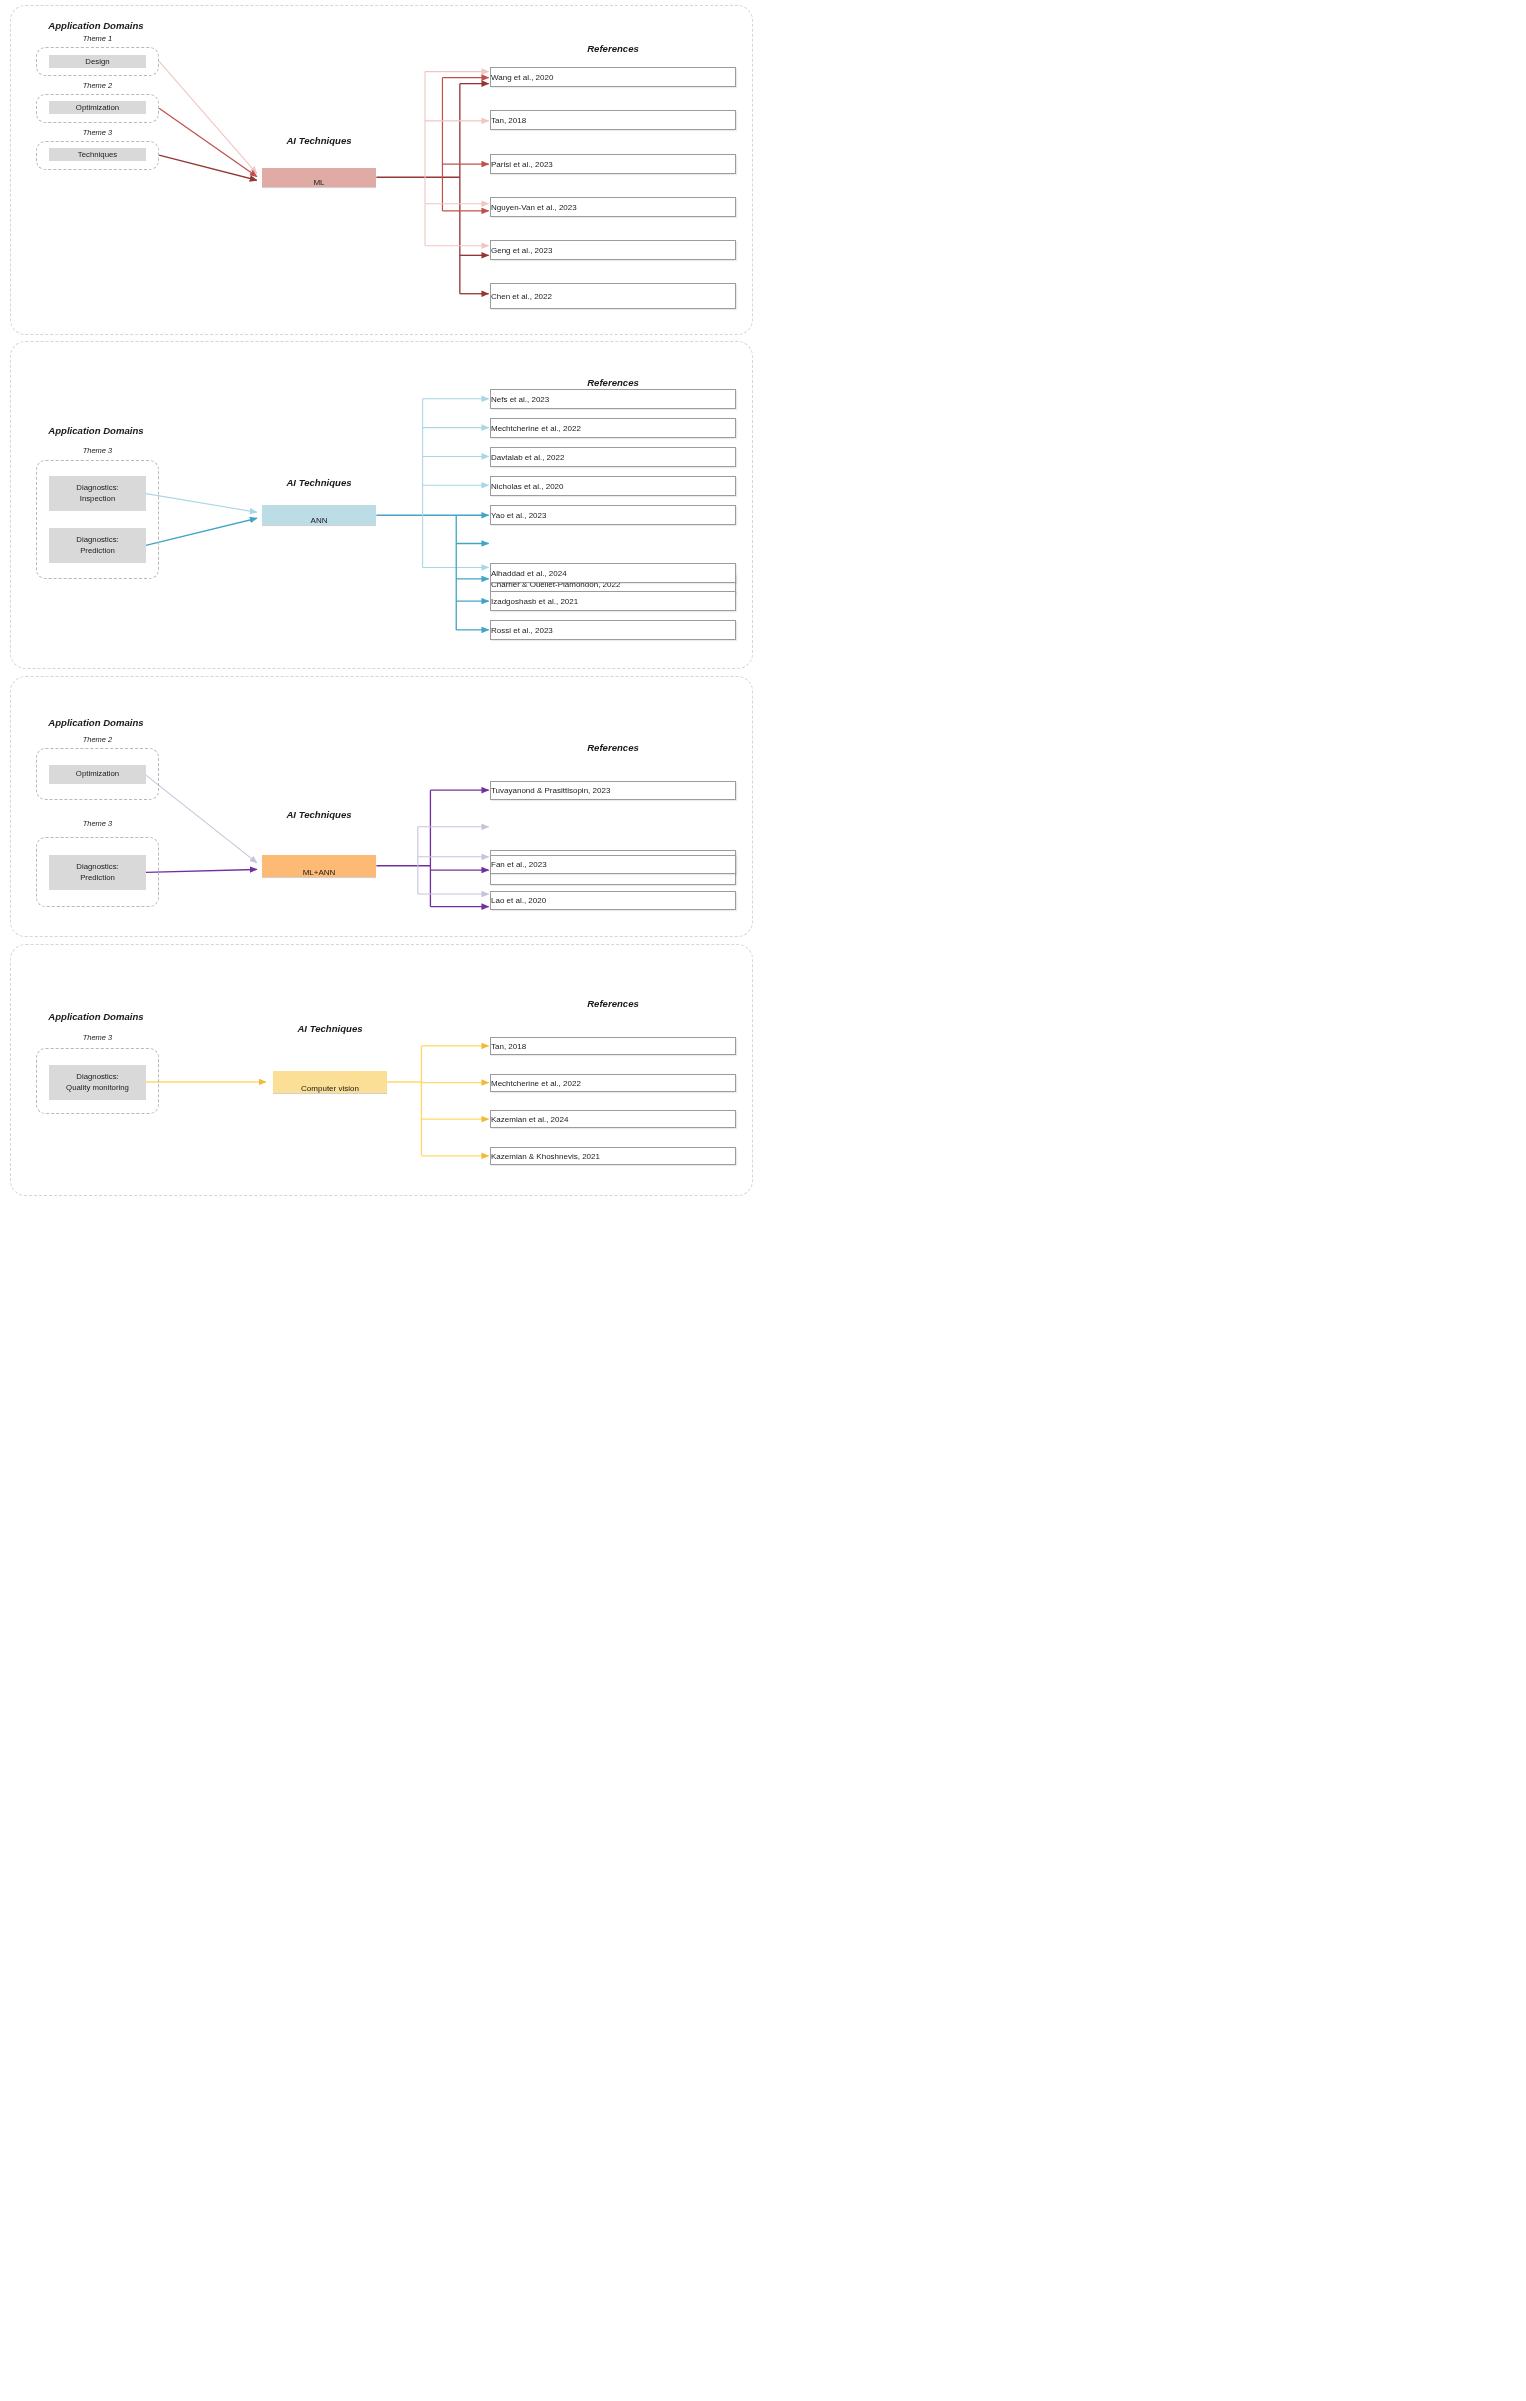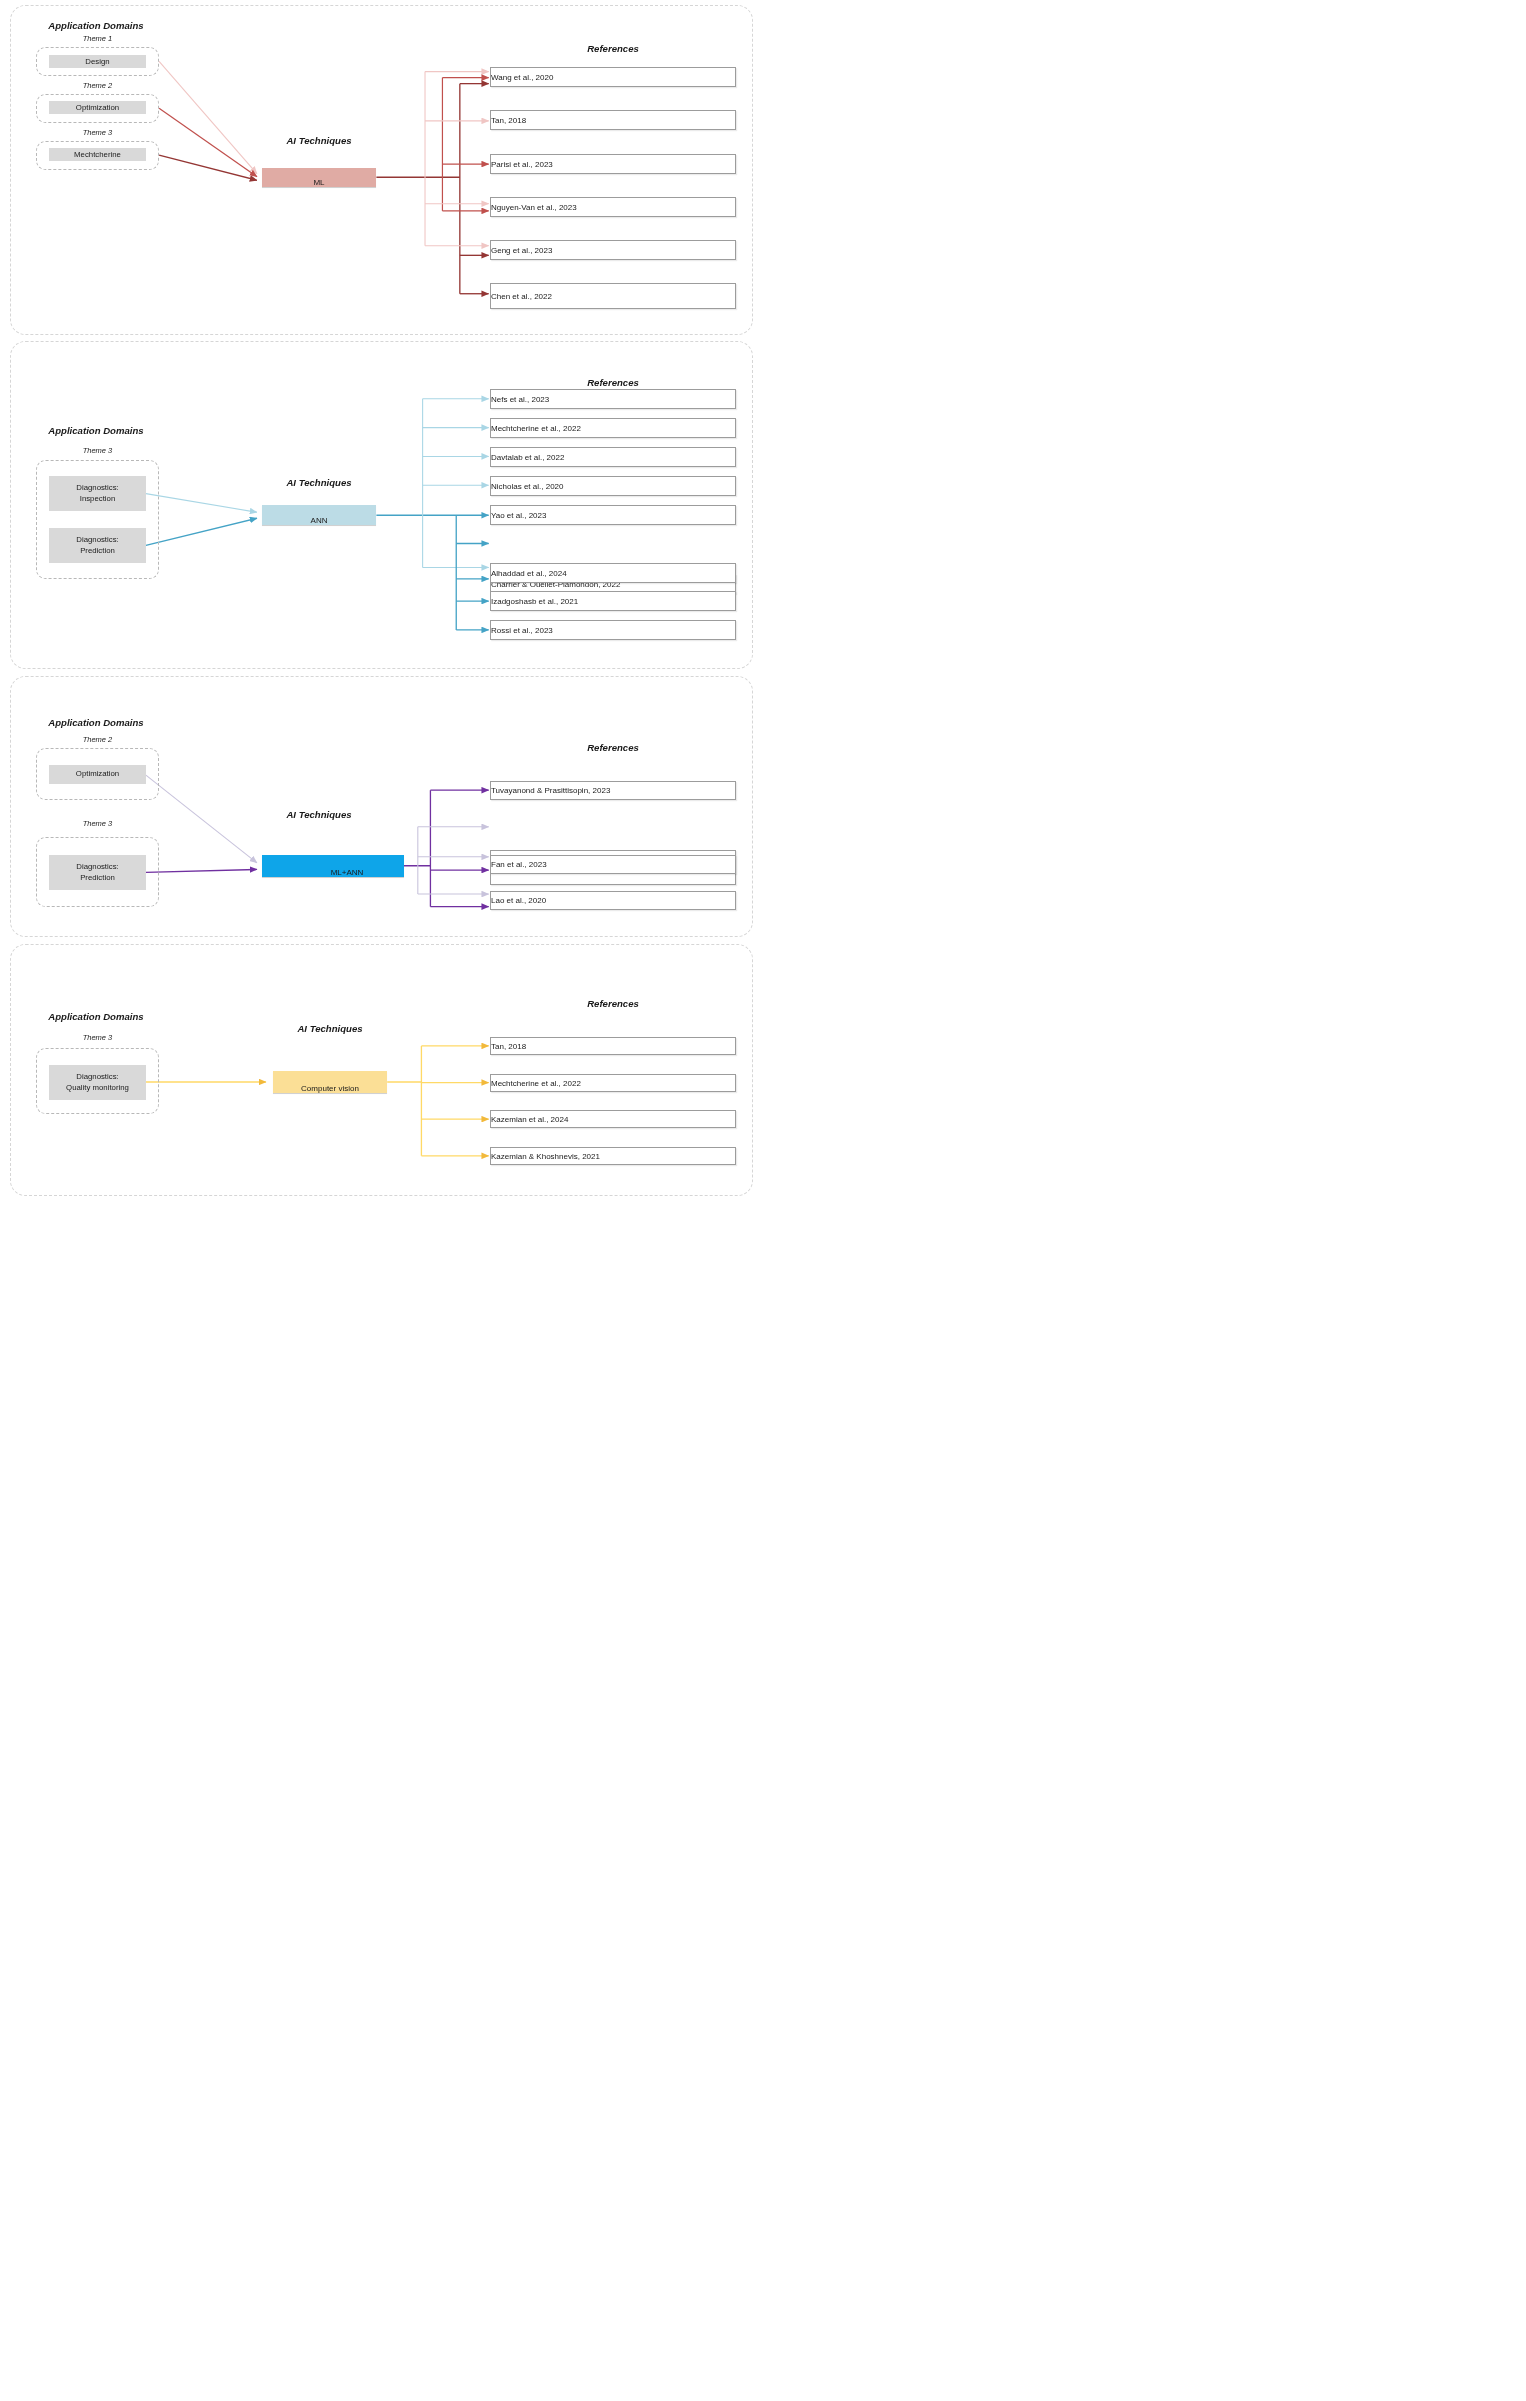--- a/index.html
+++ b/index.html
@@ -121,21 +121,21 @@
       <span>Design</span>
     </div>
   <div class="theme-label" style="left:36px;top:81px;width:123px;">Theme 2</div>
   <div class="dashed-box" style="left:36px;top:94px;width:123px;height:29px;"></div>
   <div class="gray-box" style="left:49px;top:101px;width:97px;height:13.2px;">
       <span>Optimization</span>
     </div>
   <div class="theme-label" style="left:36px;top:128px;width:123px;">Theme 3</div>
   <div class="dashed-box" style="left:36px;top:141px;width:123px;height:29px;"></div>
   <div class="gray-box" style="left:49px;top:148px;width:97px;height:13.2px;">
-      <span>Mechtcherine</span>
+      <span>Techniques</span>
     </div>
 
   <div class="col-title" style="left:259px;top:135px;width:120px;">AI Techniques</div>
   <div class="tech-box" style="left:262px;top:168px;width:114px;height:18.6px;background:#E0ABA4;">
       <span>ML</span>
     </div>
 
   <div class="col-title" style="left:490px;top:43px;width:246px;">References</div>
   <div class="ref-box" style="top:67px;height:20.4px;">
       <span>Wang et al., 2020</span>
@@ -209,21 +209,21 @@
       <span>Optimization</span>
     </div>
   <div class="theme-label" style="left:36px;top:819px;width:123px;">Theme 3</div>
   <div class="dashed-box" style="left:36px;top:837px;width:123px;height:70px;"></div>
   <div class="gray-box" style="left:49px;top:855px;width:97px;height:35px;">
     <span>Diagnostics:</span>
     <span>Prediction</span>
   </div>
 
   <div class="col-title" style="left:259px;top:809px;width:120px;">AI Techniques</div>
-  <div class="tech-box" style="left:262px;top:855px;width:114px;height:21.6px;background:#0ea5e9;padding-left:28px;">
+  <div class="tech-box" style="left:262px;top:855px;width:114px;height:21.6px;background:#fdba74;">
       <span>ML+ANN</span>
     </div>
 
   <div class="col-title" style="left:490px;top:742px;width:246px;">References</div>
   <div class="ref-box" style="top:781px;height:18.6px;">
       <span>Tuvayanond &amp; Prasittisopin, 2023</span>
     </div>
   <div class="ref-box" style="top:818px;height:35px;margin-top:32px;">
       <span>Baduge et al., 2022</span>
     </div>

